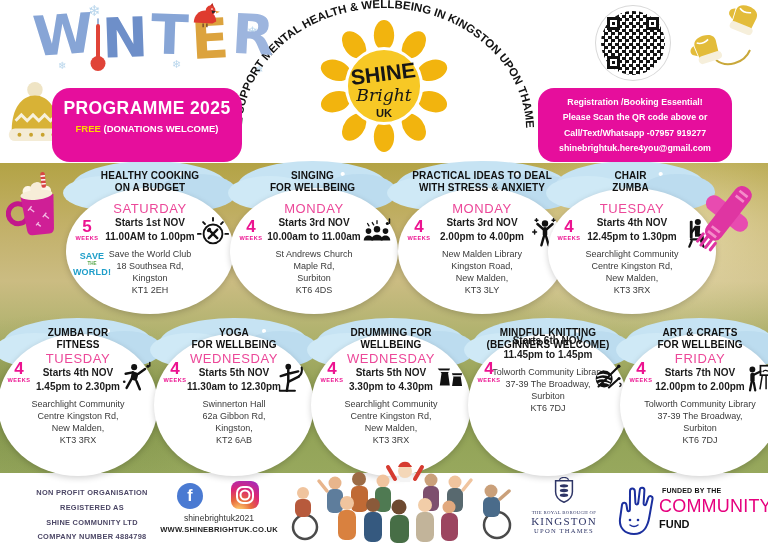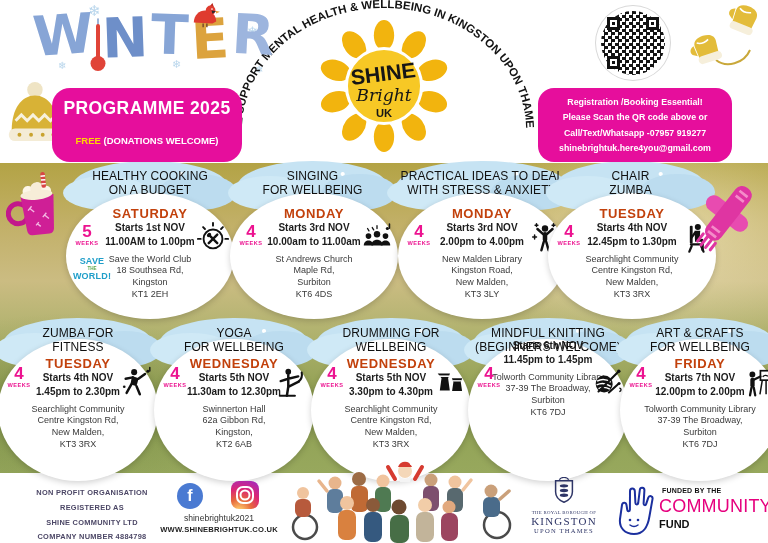--- a/index.html
+++ b/index.html
@@ -27,21 +27,21 @@
          background:linear-gradient(180deg,#eef4fb,#c9d9ef);border:1.5px solid #9db4d8;}
   .therm::before{content:"";position:absolute;left:50%;top:5px;transform:translateX(-50%);width:4px;height:38px;background:#e04438;border-radius:2px;}
   .therm::after{content:"";position:absolute;left:50%;bottom:-8px;transform:translateX(-50%);width:15px;height:15px;border-radius:50%;background:#e04438;}
   .flake{position:absolute;color:#b9d6ec;z-index:2;}
 
   
   .progbox{position:absolute;left:52px;top:88px;width:190px;height:74px;background:#e60e9c;border-radius:18px;
            color:#fff;text-align:center;padding-top:10px;z-index:4;}
   .prog-title{font-size:17.5px;font-weight:800;letter-spacing:.4px;}
   .prog-lim{font-size:9.5px;font-weight:800;color:#ffd400;margin-top:7px;letter-spacing:.4px;}
-  .prog-free{font-size:9.5px;font-weight:800;margin-top:16px;}
+  .prog-free{font-size:9.5px;font-weight:800;margin-top:4px;}
   .prog-free .fy{color:#ffd400;}
   .regbox{position:absolute;left:538px;top:88px;width:194px;height:74px;background:#e60e9c;border-radius:16px;
           color:#fff;font-size:8.8px;font-weight:700;line-height:1.75;text-align:center;padding-top:7px;
           white-space:pre-line;z-index:4;}
 
   
   .arc{position:absolute;left:228px;top:0;z-index:2;}
   .sun{position:absolute;left:316px;top:20px;z-index:3;}
 
   
@@ -58,26 +58,26 @@
 
   
   .card{position:absolute;text-align:center;z-index:2;}
   .cloud{position:absolute;left:4%;top:-9px;width:92%;height:52px;border-radius:50%;
          background:radial-gradient(circle 1.5px at 22% 35%, #fff 1.5px, transparent 2.5px),
                     radial-gradient(circle 1.5px at 70% 25%, #fff 1.5px, transparent 2.5px),
                     radial-gradient(circle 1.5px at 46% 62%, #fff 1.5px, transparent 2.5px),
                     #c6e3f3;}
   .cloud::before{content:"";position:absolute;left:-9px;top:15px;width:55%;height:34px;background:#cfe9f6;border-radius:50%;}
   .cloud::after{content:"";position:absolute;right:-9px;top:13px;width:50%;height:36px;background:#bcdcef;border-radius:50%;}
-  .ttl{position:relative;z-index:3;font-size:12px;font-weight:400;color:#101010;line-height:1.15;
+  .ttl{position:relative;z-index:3;font-size:10px;font-weight:700;color:#101010;line-height:1.15;
        white-space:pre-line;letter-spacing:.1px;}
   .bub{position:relative;z-index:2;background:#fff;border-radius:50%;margin:0 auto;box-shadow:0 2px 6px rgba(0,0,0,.18);}
   .r1 .bub{width:168px;height:126px;margin-top:-5px;}
   .r2 .bub{width:160px;height:142px;margin-top:-16px;}
-  .day{font-size:13px;font-weight:700;color:#c2410c;letter-spacing:.6px;padding-top:13px;text-align:center;}
+  .day{font-size:13px;font-weight:400;color:#ec4899;letter-spacing:.6px;padding-top:13px;text-align:center;}
   .r2 .day{padding-top:17px;}
   .st,.tm{font-size:10px;font-weight:700;color:#1c1c1c;line-height:1.4;}
   .ven{font-size:9px;font-weight:400;color:#3a3a3a;line-height:1.32;margin-top:5px;white-space:pre-line;}
   .wk{position:absolute;left:3px;top:30px;width:36px;color:#ec1390;z-index:4;}
   .r2 .wk{top:26px;}
   .wkn{display:block;font-size:17px;font-weight:800;line-height:1;}
   .wkl{display:block;font-size:5.6px;font-weight:800;letter-spacing:.5px;}
   .aicon{position:absolute;right:4px;top:27px;width:34px;height:34px;z-index:4;}
   .swlogo{position:absolute;left:3px;top:64px;width:46px;line-height:1;z-index:4;text-align:center;}
   .sw1,.sw3{display:block;font-size:9px;font-weight:900;color:#1f9ec9;letter-spacing:.2px;}

